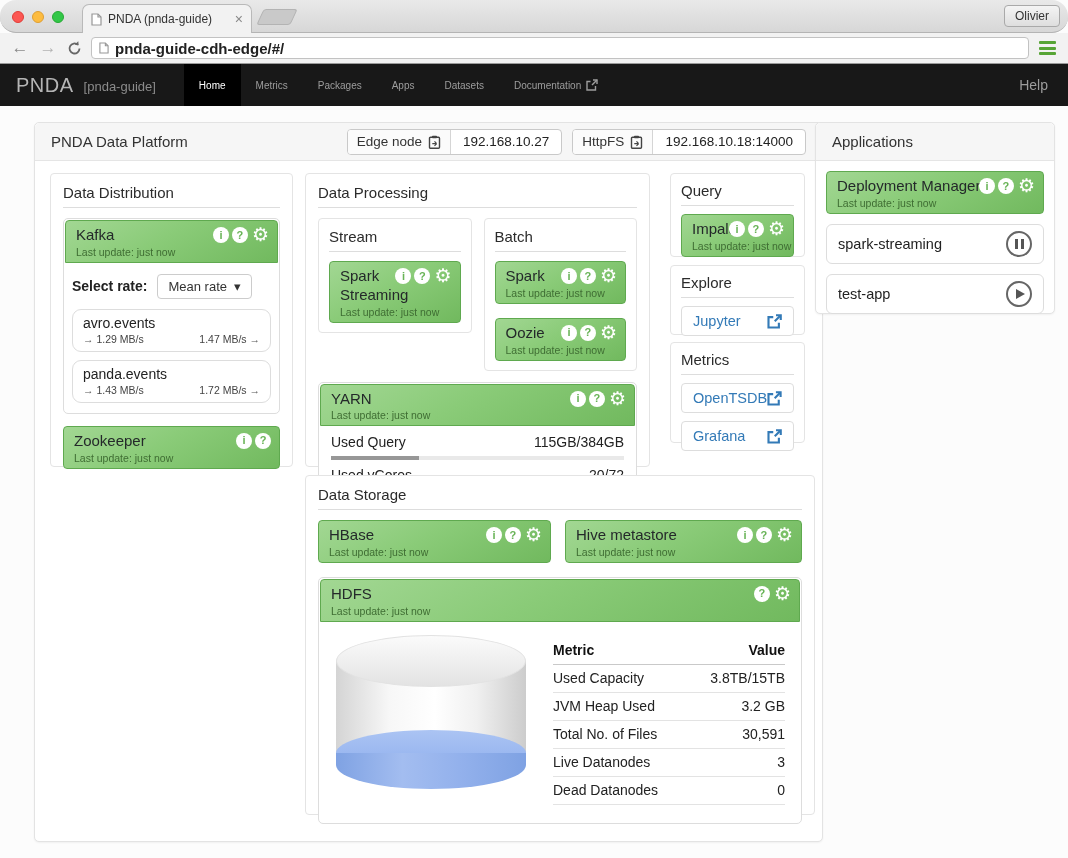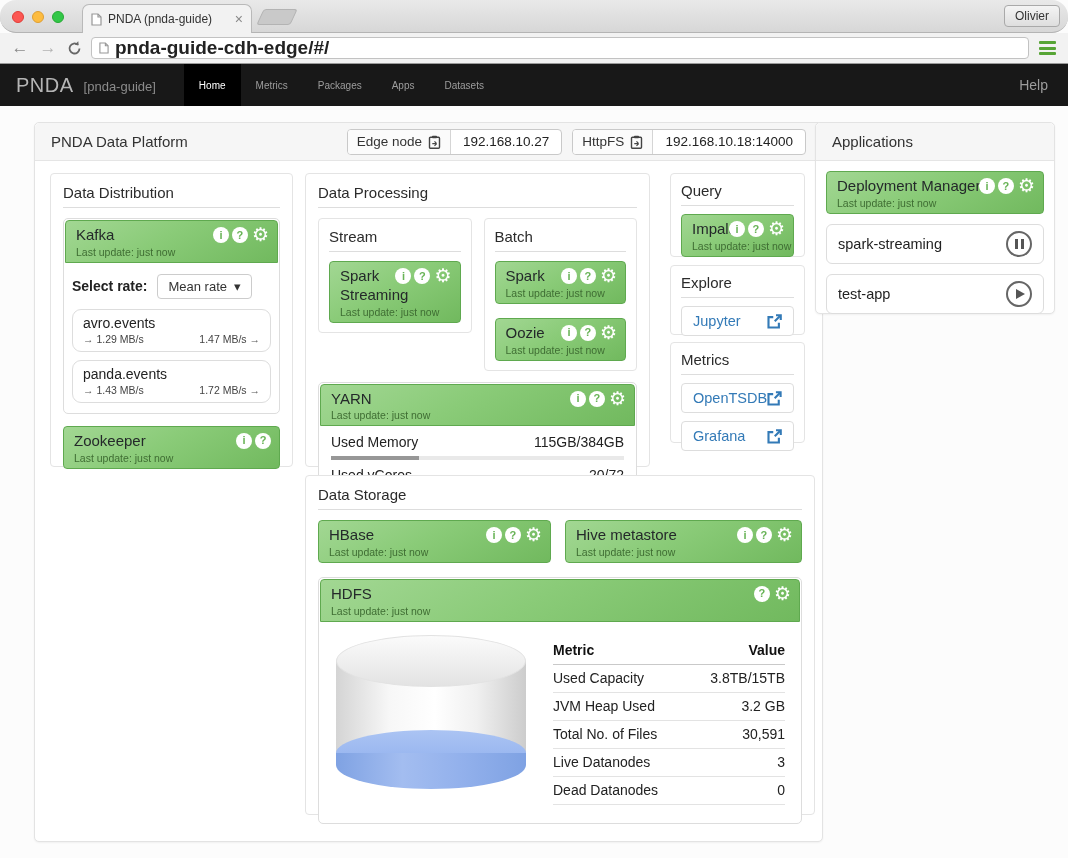--- a/index.html
+++ b/index.html
@@ -13,21 +13,21 @@
   .light.yellow { background:#fdbc40; border:1px solid #de9f34; }
   .light.green { background:#33c748; border:1px solid #27aa35; }
   .tab { position:absolute; left:82px; top:4px; width:170px; height:29px; background:#f2f2f2; border:1px solid #b9b9b9; border-bottom:none; border-radius:7px 7px 0 0; display:flex; align-items:center; padding:0 8px; transform:skewX(0deg); }
   .tab-title { font-size:12px; color:#333; margin-left:6px; flex:1; white-space:nowrap; overflow:hidden; }
   .tab-close { font-size:14px; color:#888; margin-left:4px; cursor:default; }
   .newtab { position:absolute; left:260px; top:9px; width:34px; height:16px; background:#c9c9c9; border-radius:3px; transform:skewX(-25deg); border:1px solid #b3b3b3; }
   .user-chip { position:absolute; right:8px; top:5px; background:linear-gradient(#f4f4f4,#dedede); border:1px solid #a9a9a9; border-radius:4px; padding:3px 10px; font-size:12px; color:#333; }
   .urlrow { height:31px; background:#f2f2f2; border-bottom:1px solid #9a9a9a; display:flex; align-items:center; padding:0 10px; gap:8px; }
   .navbtn { font-size:17px; color:#8b8b8b; width:20px; text-align:center; }
   .urlbox { flex:1; height:22px; background:#fff; border:1px solid #c2c2c2; border-radius:4px; display:flex; align-items:center; padding:0 7px; gap:6px; }
-  .urltext { font-size:19px; color:#222; font-weight:bold; }
+  .urltext { font-size:15px; color:#222; font-weight:bold; }
   .hamburger { display:flex; flex-direction:column; gap:2.5px; padding:2px; }
   .hamburger div { width:17px; height:3px; background:#57a536; border-radius:1px; }
 
   
   .navbar { height:42px; background:#181818; display:flex; align-items:stretch; }
   .brand { display:flex; align-items:center; padding:0 14px 0 16px; }
   .brand-main { font-size:20px; color:#b5b5b5; letter-spacing:0.5px; }
   .brand-ctx { font-size:13px; color:#8b8b8b; margin-left:10px; padding-top:3px; }
   .nav-items { display:flex; align-items:stretch; margin-left:14px; }
   .nav-item { display:flex; align-items:center; gap:5px; padding:0 15px; font-size:10px; color:#9d9d9d; cursor:default; }
@@ -158,20 +158,28 @@
       </div>
     <div class="nav-item">
         <span>Packages</span>
       </div>
     <div class="nav-item">
         <span>Apps</span>
       </div>
     <div class="nav-item">
         <span>Datasets</span>
       </div>
+    <div class="nav-item">
+      <span>Documentation</span>
+      <svg class="ext" width="12" height="12" viewBox="0 0 12 12">
+          <path d="M4.5 2.5H1v8.5h8.5V7" fill="none" stroke="#9d9d9d" stroke-width="1.4"></path>
+          <path d="M7 1h4v4" fill="none" stroke="#9d9d9d" stroke-width="1.4"></path>
+          <path d="M11 1 6 6" stroke="#9d9d9d" stroke-width="1.4"></path>
+        </svg>
+    </div>
   </div>
   <div class="nav-help">Help</div>
 </div>
 
 <div class="content">
 
   <div class="panel main-panel">
     <div class="panel-heading">
       <span class="panel-title">PNDA Data Platform</span>
       <div class="endpoints">
@@ -288,21 +296,21 @@
           <div class="svc-name">YARN</div>
           <div class="svc-sub">Last update: just now</div>
           <div class="svc-icons">
             <span class="ci">i</span>
             <span class="ci">?</span>
             <span class="gear">⚙</span>
           </div>
         </div>
         <div class="yrow">
           <div class="yline">
-            <span>Used Memory</span>
+            <span>Used Query</span>
             <span>115GB/384GB</span>
           </div>
           <div class="ybar">
               <div class="ybar-fill" style="width:30%;"></div>
             </div>
         </div>
         <div class="yrow" style="padding-bottom:7px;">
           <div class="yline">
             <span>Used vCores</span>
             <span>20/72</span>

